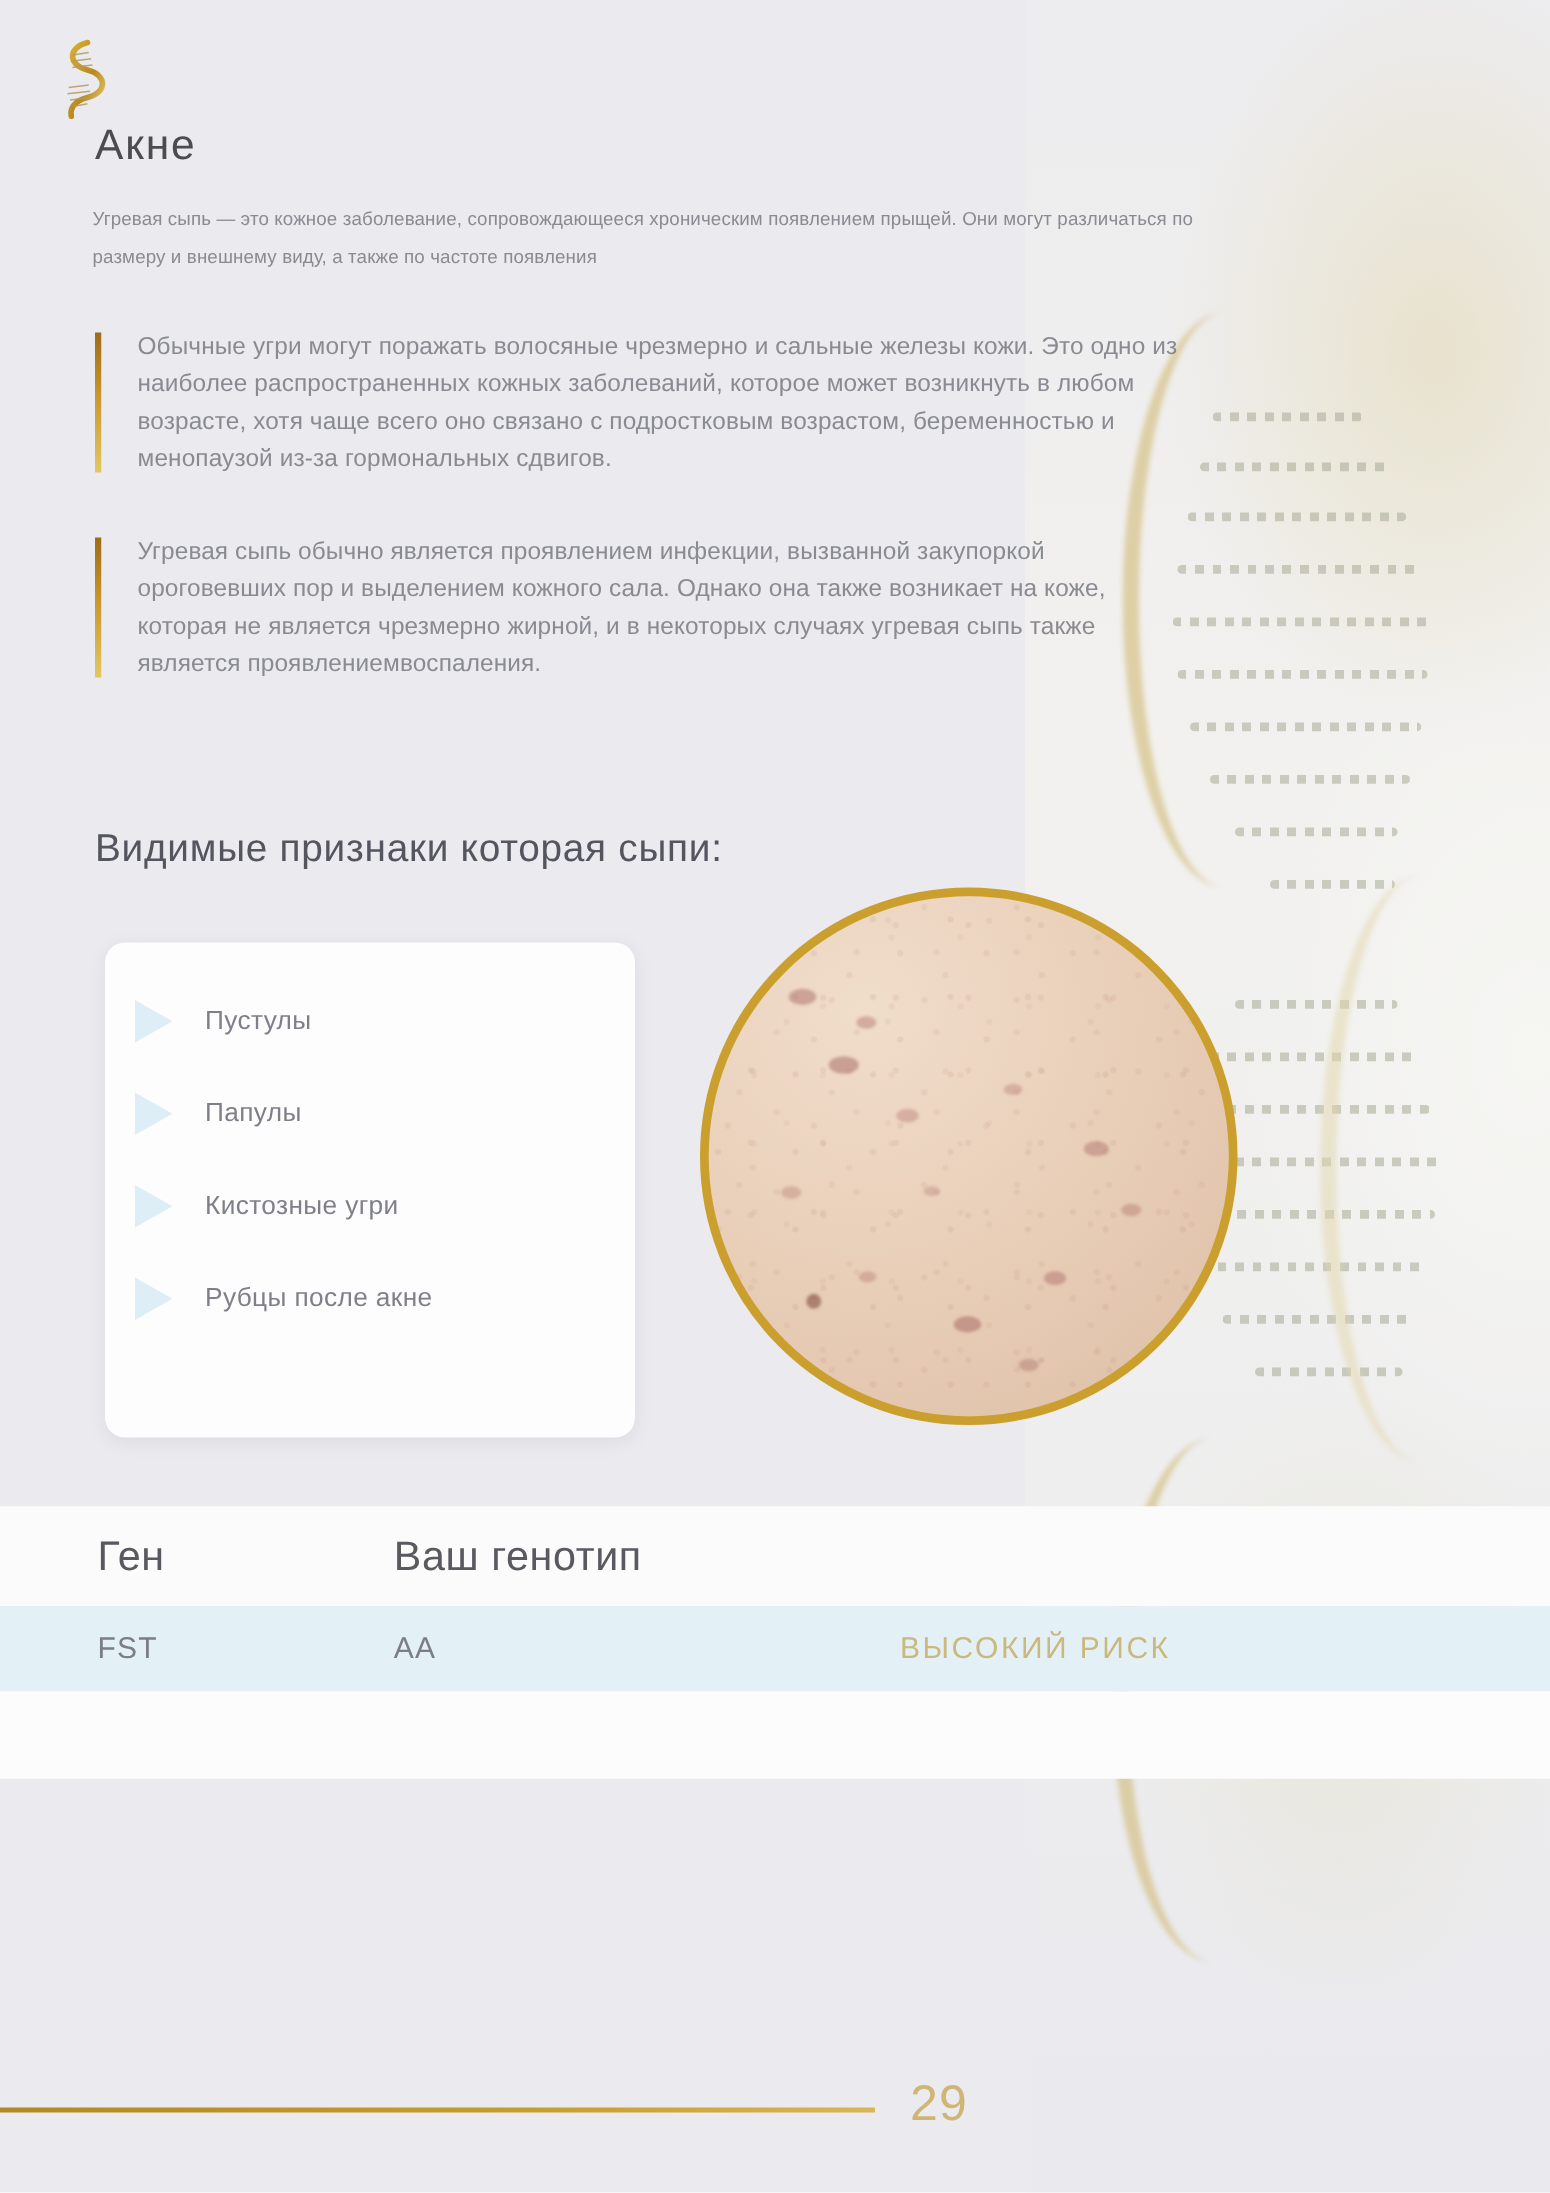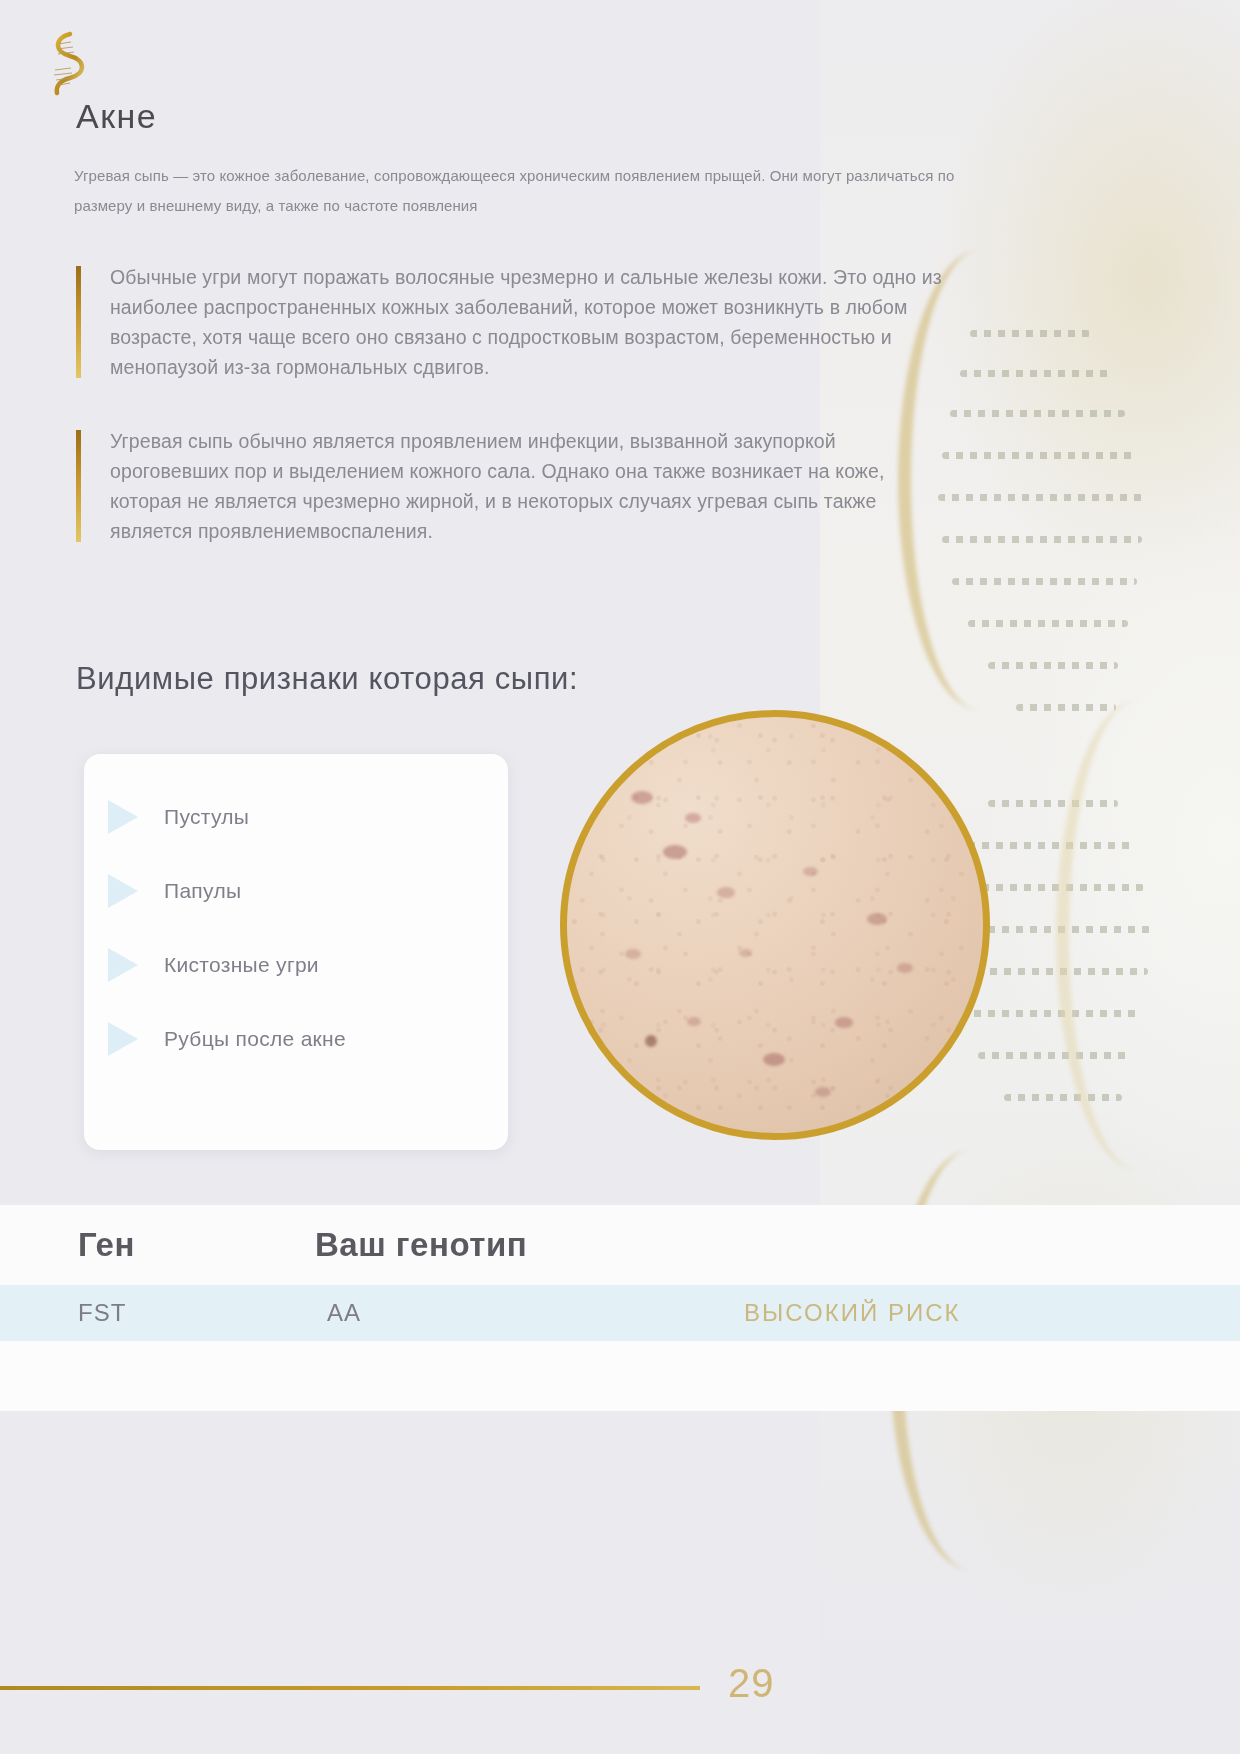--- a/index.html
+++ b/index.html
@@ -197,36 +197,35 @@
     top: 1205px;
     width: 1240px;
   }
   .tbl-head {
     height: 80px;
     background: #fbfbfc;
     display: flex;
     align-items: center;
   }
   .tbl-row {
-    height: 56px;
+    height: 68px;
     background: #e3f0f6;
     display: flex;
     align-items: center;
-    gap: 12px;
   }
   .tbl-foot {
     height: 70px;
     background: #fcfcfd;
   }
   .c1 { width: 315px; padding-left: 78px; box-sizing: border-box; }
   .c2 { width: 405px; }
   .c3 { width: 440px; }
   .th {
     font-size: 33px;
-    font-weight: 700;
+    font-weight: 400;
     color: #59595f;
     letter-spacing: 0.5px;
   }
   .td {
     font-size: 24px;
     font-weight: 300;
     color: #7d7d86;
     letter-spacing: 1px;
   }
   .td.result {

